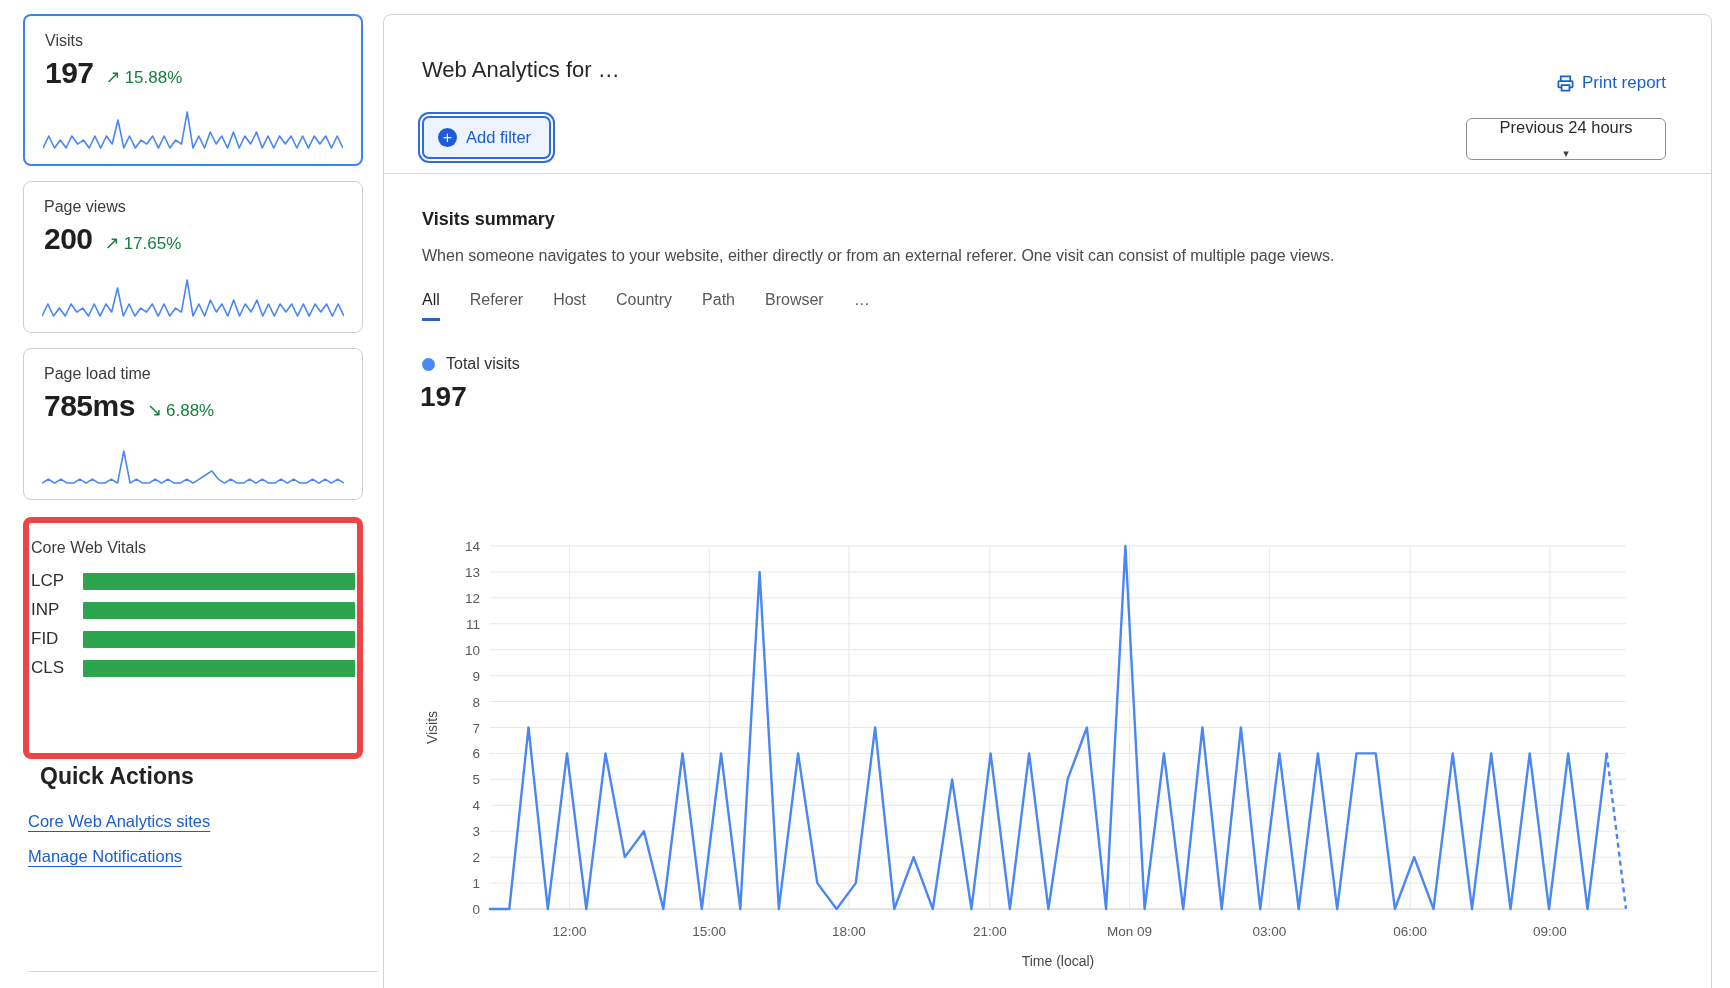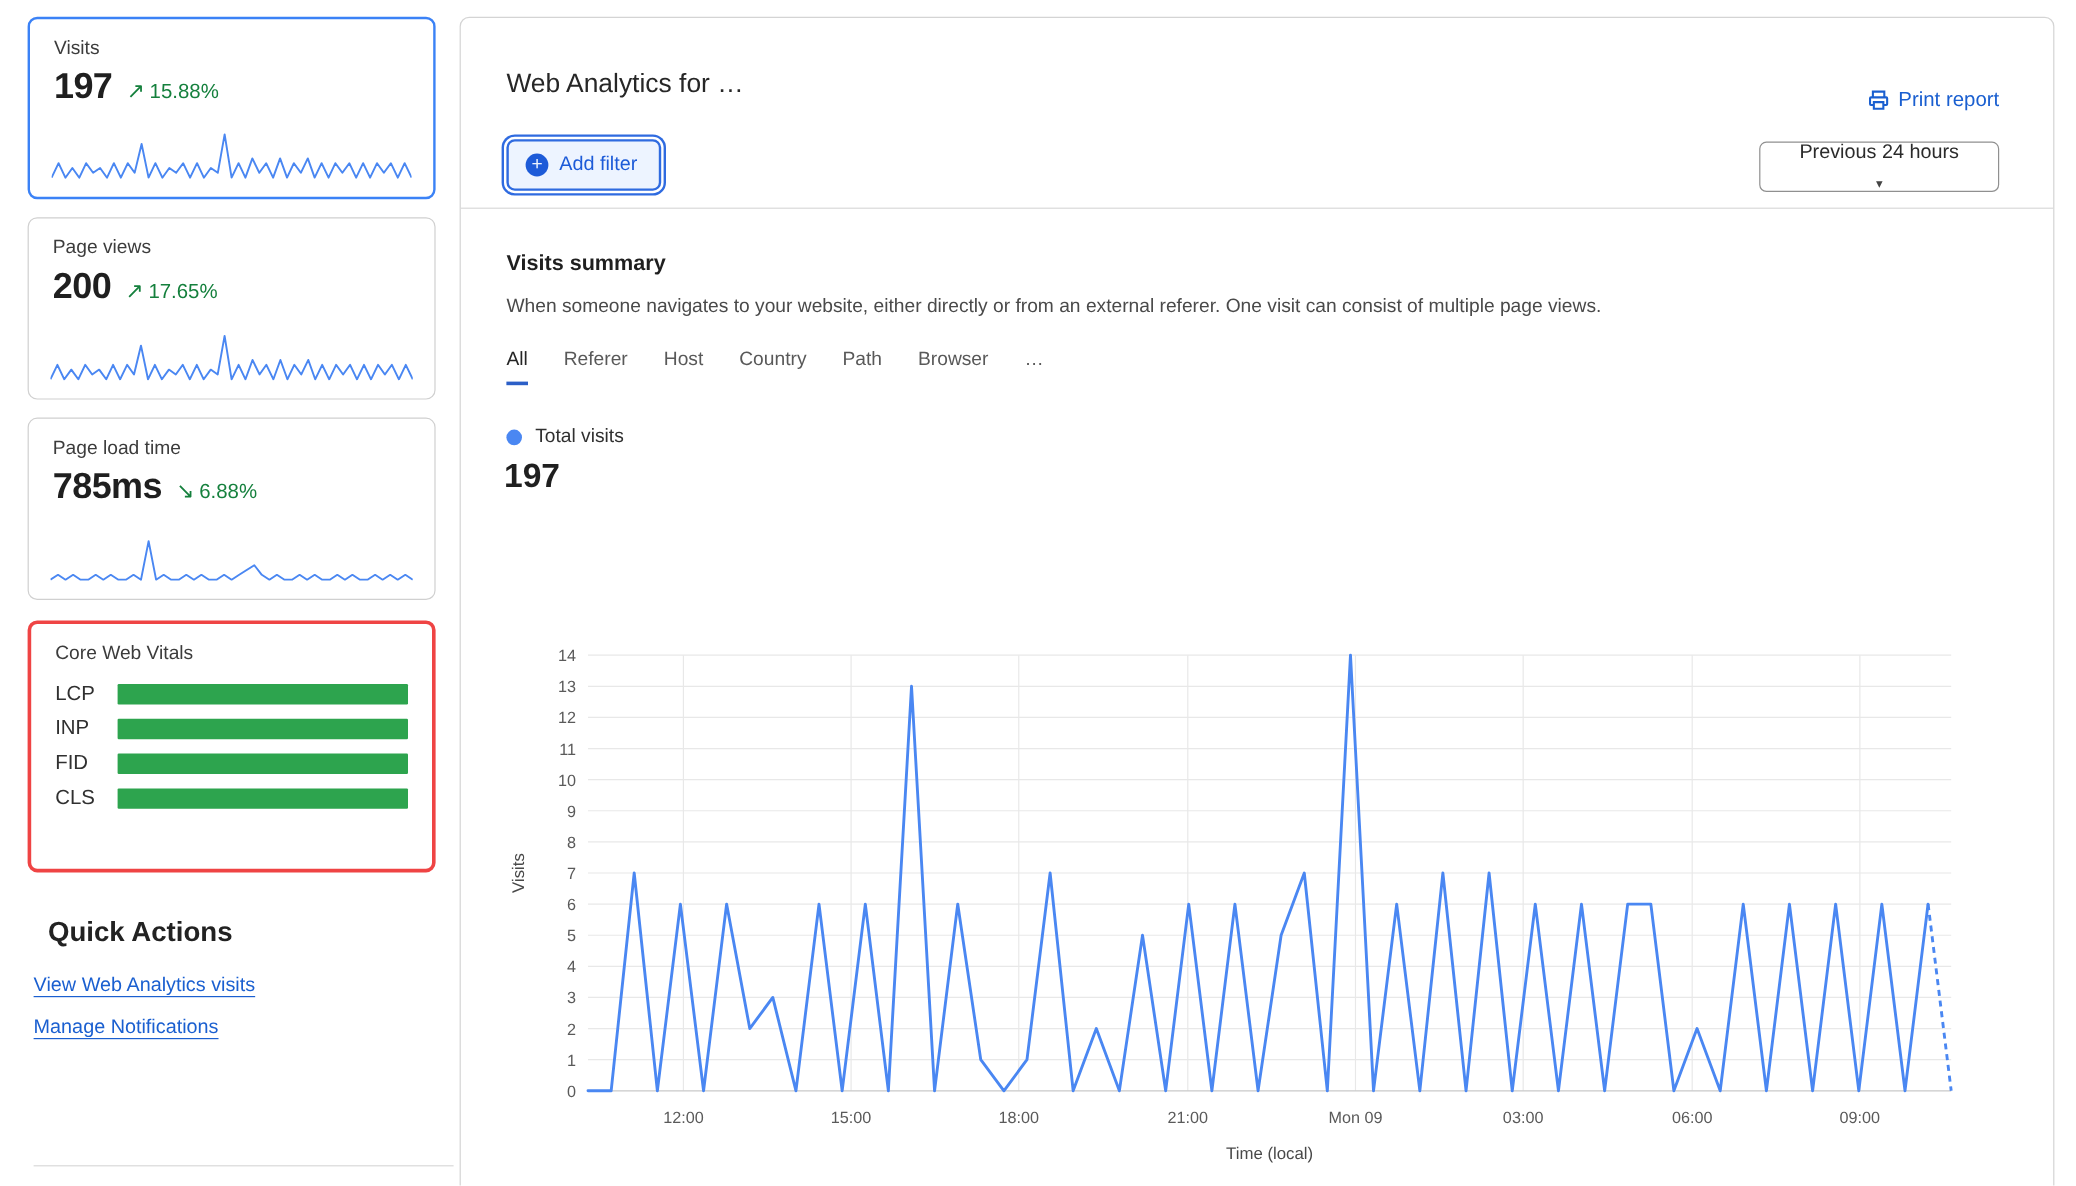--- a/index.html
+++ b/index.html
@@ -13,22 +13,22 @@
     border:1px solid #d0d0d0; border-radius:8px; background:#fff; padding:16px 20px 10px; }
   .metric-card.selected { border:2px solid #3b82f6; }
   .metric-card .m-title { font-size:16px; color:#3c3c3c; }
   .metric-row { display:flex; align-items:baseline; gap:12px; margin-top:6px; }
   .metric-value { font-size:30px; font-weight:bold; color:#1f1f1f; letter-spacing:-0.5px; }
   .metric-trend { font-size:17px; color:#15803d; }
   .metric-trend .arrow { font-size:18px; margin-right:4px; }
   .spark { position:absolute; left:18px; right:18px; bottom:10px; height:46px; }
   .spark svg { width:100%; height:100%; display:block; }
 
-  .vitals-card { position:absolute; left:23px; top:517px; width:340px; height:210px;
-    border:3px solid #ef4444; border-radius:8px; padding:16px 20px; }
+  .vitals-card { position:absolute; left:23px; top:517px; width:340px; height:242px;
+    border:6px solid #ef4444; border-radius:8px; padding:16px 2px; }
   .vitals-title { font-size:16px; color:#3c3c3c; margin-bottom:14px; }
   .vital-row { display:flex; align-items:center; margin-bottom:9px; }
   .vital-label { width:52px; font-size:17px; color:#303030; }
   .vital-bar { height:17px; flex:1; background:#2da44e; border-radius:1px; }
 
   .qa-title { position:absolute; left:40px; top:763px; font-size:23px; font-weight:bold; color:#222; }
   .qa-link { position:absolute; left:28px; font-size:16.5px; color:#1a5fd0;
     text-decoration:underline; text-underline-offset:4px; cursor:pointer; }
   .qa-link.l1 { top:812px; } .qa-link.l2 { top:847px;text-decoration:underline; }
   .sidebar-divider { position:absolute; left:28px; top:971px; width:350px; height:1px; background:#d9d9d9; }
@@ -126,21 +126,21 @@
         <span class="vital-label">FID</span>
         <span class="vital-bar"></span>
       </div>
       <div class="vital-row">
         <span class="vital-label">CLS</span>
         <span class="vital-bar"></span>
       </div>
     </div>
 
     <div class="qa-title">Quick Actions</div>
-    <a class="qa-link l1">View Web Analytics visits</a>
+    <a class="qa-link l1">Core Web Analytics sites</a>
     <a class="qa-link l2">Manage Notifications</a>
     <div class="sidebar-divider"></div>
   </aside>
 
   <main class="panel">
     <h1 class="panel-title">Web Analytics for …</h1>
 
     <a class="print-link">
       <svg width="19" height="19" viewBox="0 0 24 24" fill="none" stroke="#1a5fd0" stroke-width="2.2">
         <path d="M6 9V3h12v6"></path>

